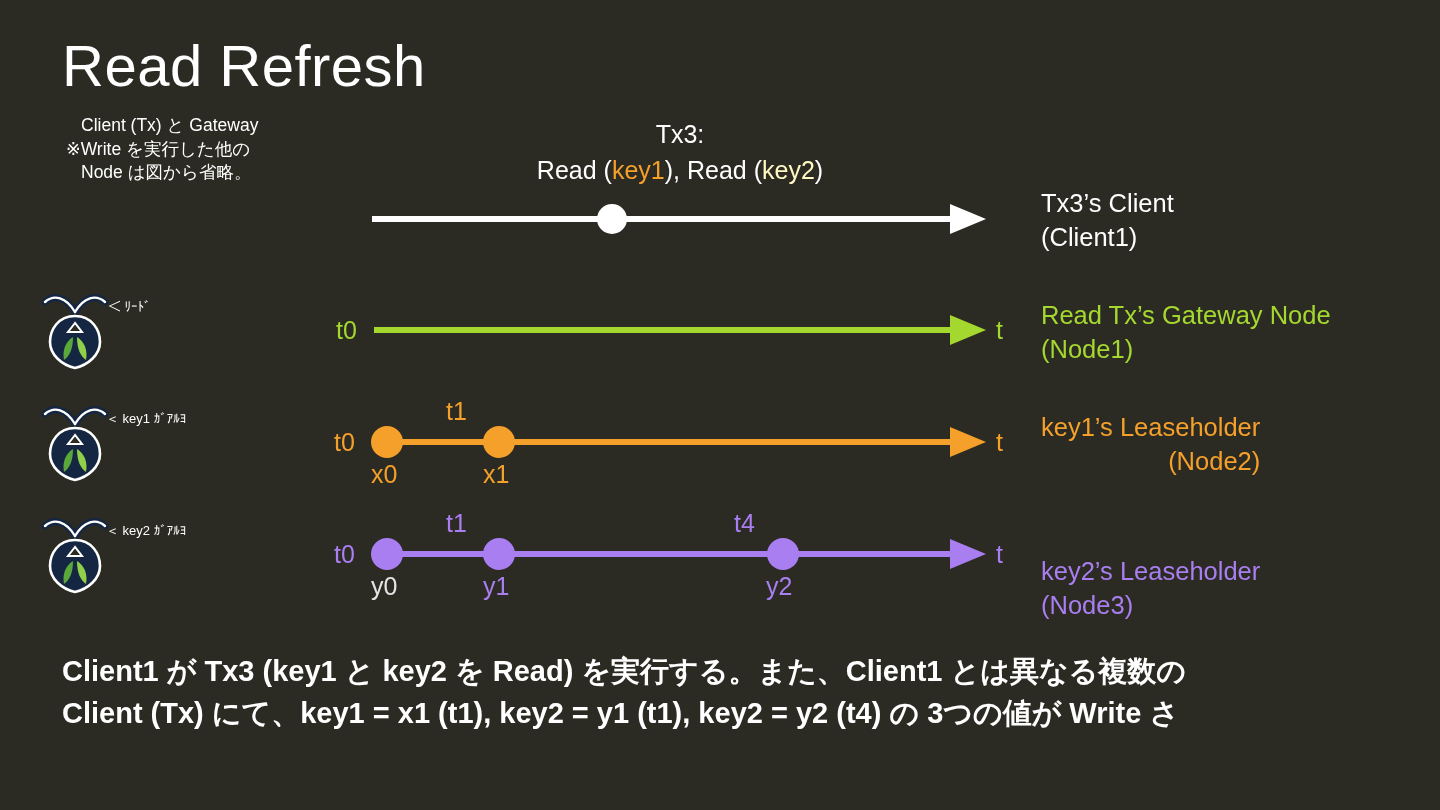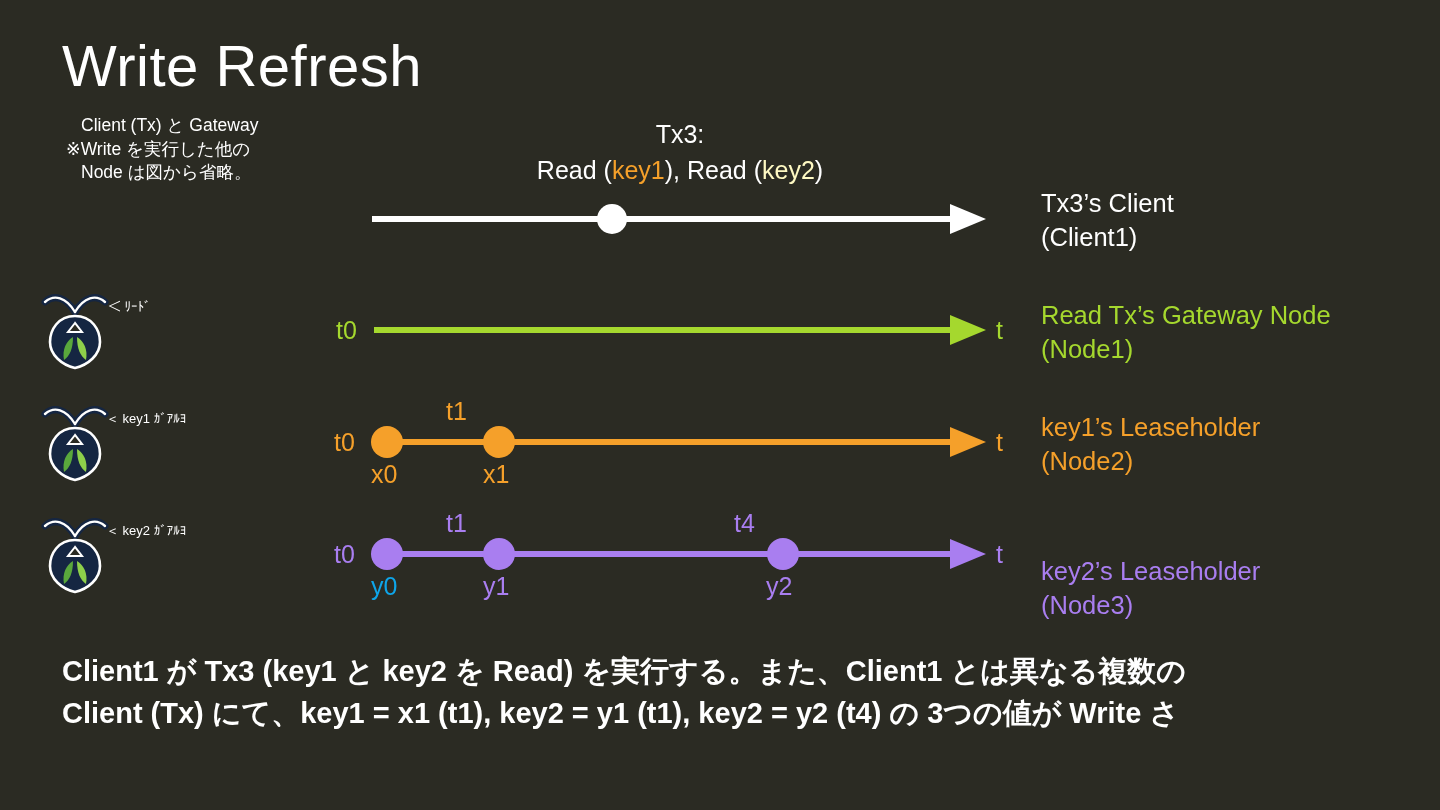--- a/index.html
+++ b/index.html
@@ -120,21 +120,21 @@
     color: #ffffff;
     font-weight: bold;
   }
   #summary .sline { display: block; white-space: nowrap; }
 </style>
 </head>
 <body>
 
 <div class="slide">
 
-  <div id="title">Write Refresh</div>
+  <div id="title">Read Refresh</div>
 
   <div id="note">
     <span class="nline indent">Client (Tx) と Gateway</span>
     <span class="nline">※Write を実行した他の</span>
     <span class="nline indent">Node は図から省略。</span>
   </div>
 
   <div id="tx3-header">
     <div>Tx3:</div>
     <div><span>Read (</span><span class="kw-orange">key1</span><span>), Read (</span><span class="kw-purple">key2</span><span>)</span></div>
@@ -182,21 +182,21 @@
     <div class="tl-lbl" style="left:334px; top:430px; color:#f5a02a;">t0</div>
     <div class="tl-lbl" style="left:996px; top:430px; color:#f5a02a;">t</div>
 
     <div class="tl-dot" style="left:371px; top:426px; width:32px; height:32px; background:#f5a02a;"></div>
     <div class="tl-lbl" style="left:371px; top:462px; color:#f5a02a;">x0</div>
 
     <div class="tl-dot" style="left:483px; top:426px; width:32px; height:32px; background:#f5a02a;"></div>
     <div class="tl-lbl" style="left:446px; top:399px; color:#f5a02a;">t1</div>
     <div class="tl-lbl" style="left:483px; top:462px; color:#f5a02a;">x1</div>
   </div>
-  <div class="role-label" style="top:410px; color:#f5a02a;">
+  <div class="role-label" style="top:410px; color:#f5a02a;text-align:right;">
     <span class="rl-line">key1’s Leaseholder</span>
     <span class="rl-line">(Node2)</span>
   </div>
   <div class="logo-wrap" style="left:38px; top:404px;">
     <svg width="74" height="78" viewBox="0 0 74 78">
       <g fill="none" stroke-linecap="round">
         <path d="M7 10 C 16 2, 28 5, 37 20" stroke="#152642" stroke-width="7"></path>
         <path d="M67 10 C 58 2, 46 5, 37 20" stroke="#152642" stroke-width="7"></path>
         <path d="M7 10 C 16 2, 28 5, 37 20" stroke="#ffffff" stroke-width="2.4"></path>
         <path d="M67 10 C 58 2, 46 5, 37 20" stroke="#ffffff" stroke-width="2.4"></path>
@@ -209,21 +209,21 @@
   </div>
   <div class="logo-cap" style="left:106px; top:412px;">＜ key1 ｶﾞｱﾙﾖ</div>
 
   <div class="timeline">
     <div class="tl-line" style="left:374px; top:551px; width:580px; background:#a97ef0;"></div>
     <div class="tl-arrow" style="left:950px; top:539px; border-left:36px solid #a97ef0;"></div>
     <div class="tl-lbl" style="left:334px; top:542px; color:#a97ef0;">t0</div>
     <div class="tl-lbl" style="left:996px; top:542px; color:#a97ef0;">t</div>
 
     <div class="tl-dot" style="left:371px; top:538px; width:32px; height:32px; background:#a97ef0;"></div>
-    <div class="tl-lbl" style="left:371px; top:574px; color:#0ea5e9;">y0</div>
+    <div class="tl-lbl" style="left:371px; top:574px; color:#e5e5e5;">y0</div>
 
     <div class="tl-dot" style="left:483px; top:538px; width:32px; height:32px; background:#a97ef0;"></div>
     <div class="tl-lbl" style="left:446px; top:511px; color:#a97ef0;">t1</div>
     <div class="tl-lbl" style="left:483px; top:574px; color:#a97ef0;">y1</div>
 
     <div class="tl-dot" style="left:767px; top:538px; width:32px; height:32px; background:#a97ef0;"></div>
     <div class="tl-lbl" style="left:734px; top:511px; color:#a97ef0;">t4</div>
     <div class="tl-lbl" style="left:766px; top:574px; color:#a97ef0;">y2</div>
   </div>
   <div class="role-label" style="top:522px; color:#a97ef0;margin-top:32px;">

